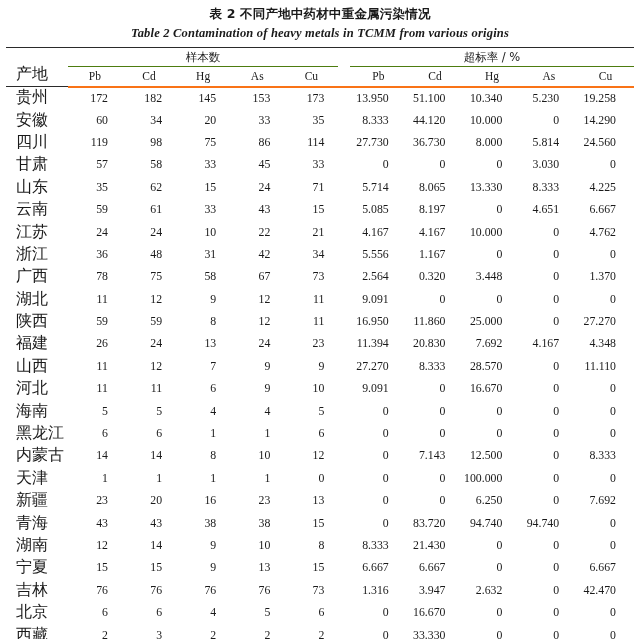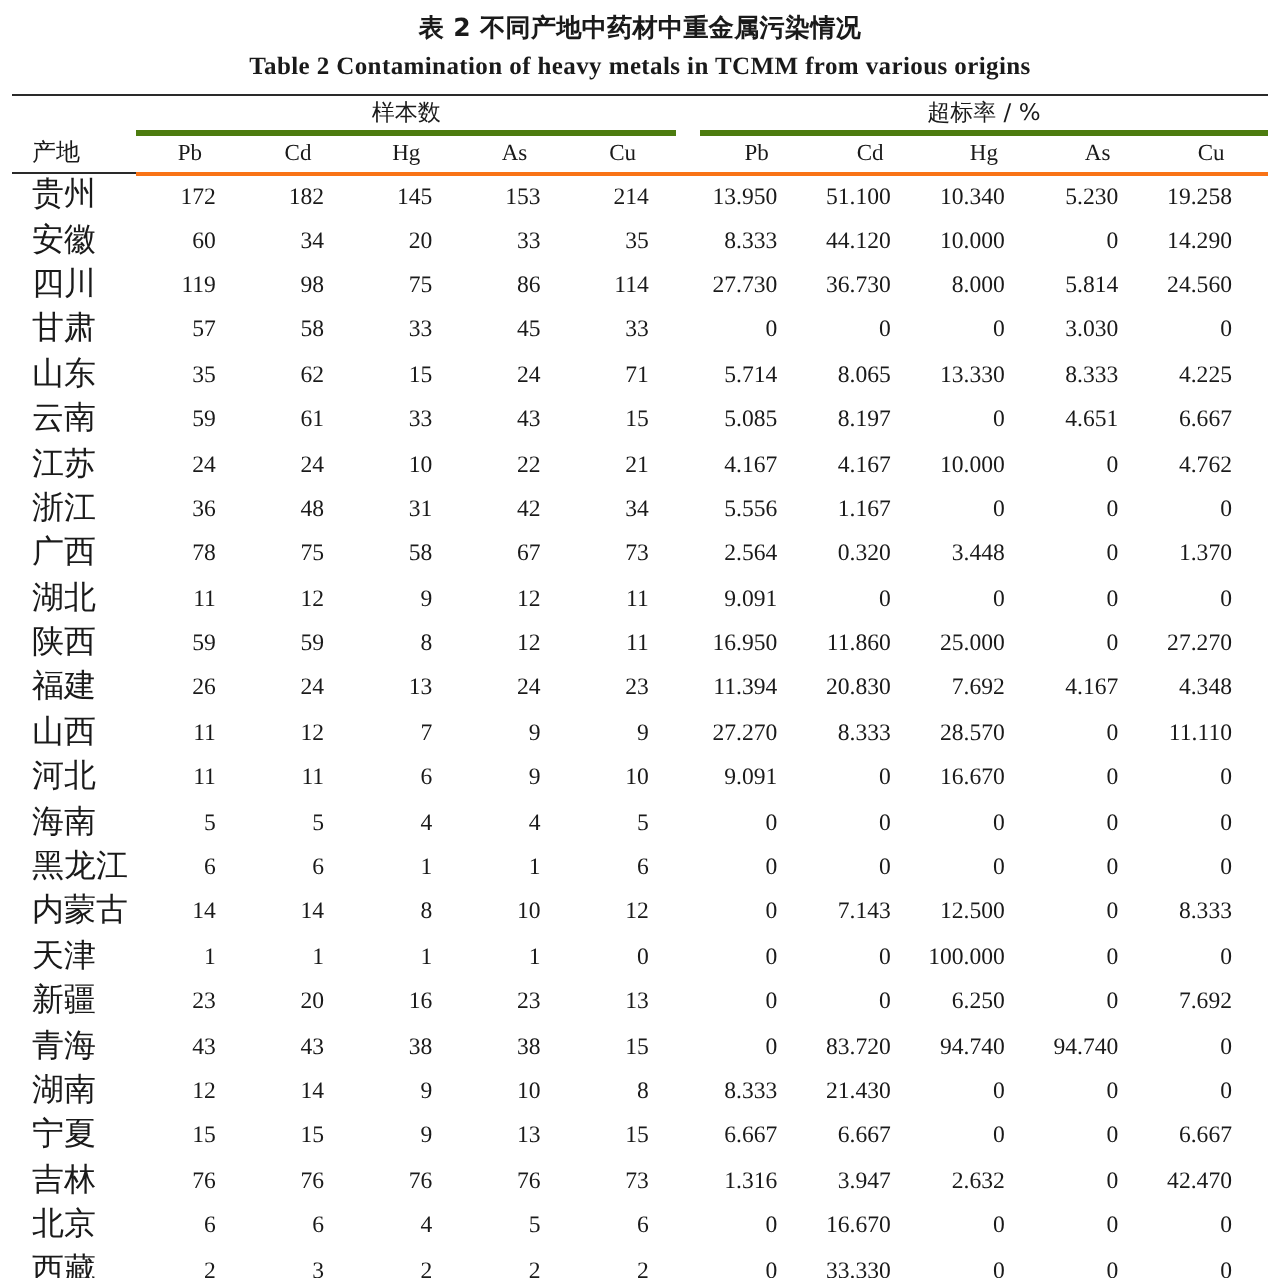--- a/index.html
+++ b/index.html
@@ -25,42 +25,43 @@
   .caption-cn {
     font-size: 12.5px;
     padding-top: 6px;
     padding-bottom: 3px;
     font-family: "DejaVu Sans", "Liberation Sans", sans-serif;
   }
   .caption-en {
     font-size: 12.5px;
     padding-bottom: 6px;
     font-family: "Liberation Serif", "DejaVu Serif", serif;
+    font-style: italic;
   }
   table.tbl {
     width: 628px;
     margin: 0 6px;
     border-collapse: collapse;
     font-size: 11.5px;
   }
   .rule-top td, .rule-top th { border-top: 1.6px solid #2a2a2a; }
 
   th, td { padding: 0; }
 
   
   tr.hdr-group th {
     font-weight: normal;
-    font-size: 12px;
+    font-size: 16px;
     height: 19px;
     vertical-align: bottom;
     padding-bottom: 1px;
   }
   tr.hdr-group th.grp {
     text-align: center;
-    border-bottom: 3px solid #4d7c0f;
+    border-bottom: 1px solid #4d7c0f;
     font-family: "DejaVu Sans", "Liberation Sans", sans-serif;
     font-size: 11.5px;
   }
   tr.hdr-group th.spacer { border-bottom: none; width: 10px; }
   tr.hdr-sub th {
     font-weight: normal;
     font-size: 11.5px;
     height: 20px;
     text-align: center;
     vertical-align: middle;
@@ -149,21 +150,21 @@
         <th>Cu</th>
       </tr>
     </thead>
     <tbody id="tbody">
         <tr>
           <td class="prov">贵州</td>
           <td class="num">172</td>
           <td class="num">182</td>
           <td class="num">145</td>
           <td class="num">153</td>
-          <td class="num">214</td>
+          <td class="num">173</td>
           <td class="gap"></td>
           <td class="rate">13.950</td>
           <td class="rate">51.100</td>
           <td class="rate">10.340</td>
           <td class="rate">5.230</td>
           <td class="rate">19.258</td>
         </tr>
         <tr>
           <td class="prov">安徽</td>
           <td class="num">60</td>

